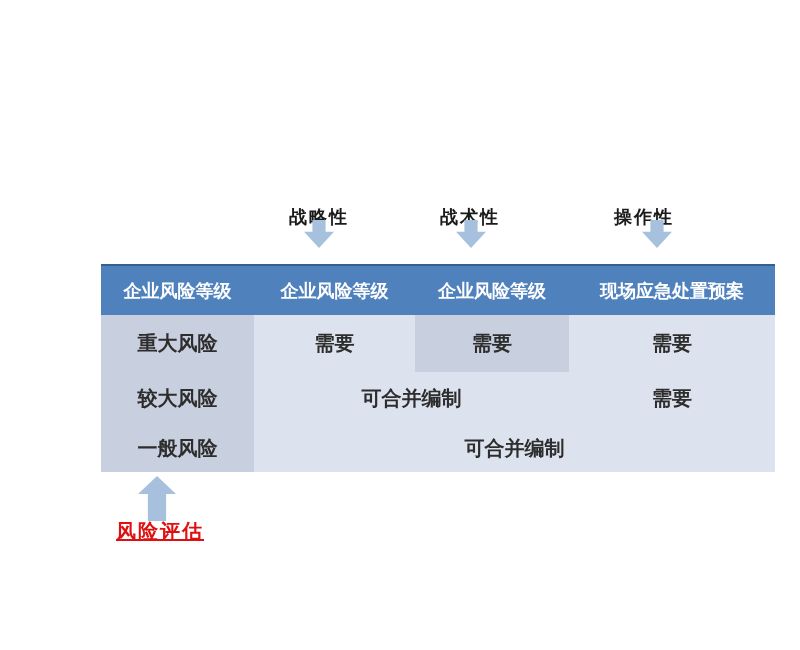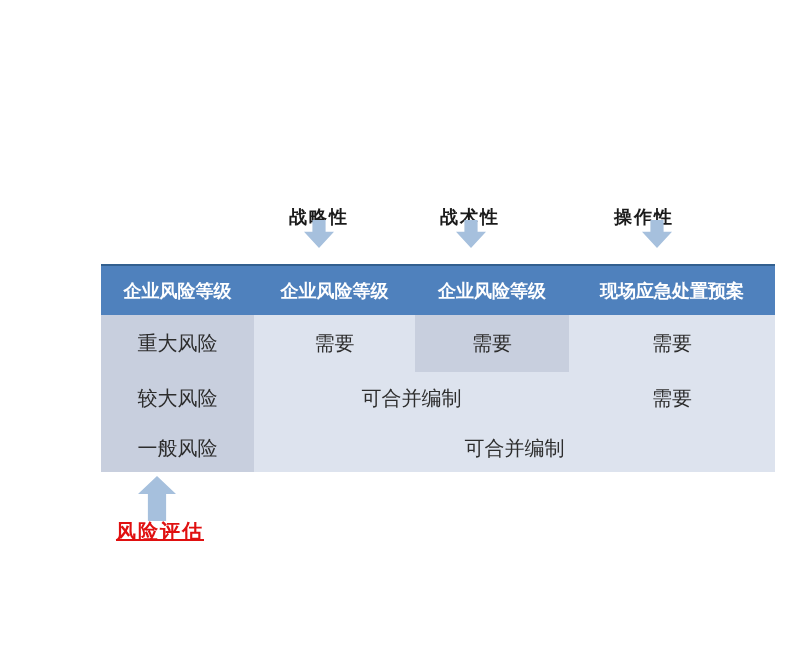--- a/index.html
+++ b/index.html
@@ -59,21 +59,21 @@
   }
   .cell.header {
     background: #4f81bd;
     border-top: 2px solid #33608f;
     color: #ffffff;
     font-size: 18px;
     font-weight: bold;
   }
   .cell.body {
     font-size: 20px;
-    font-weight: normal;
+    font-weight: bold;
     color: #2d2d2d;
   }
   .cell.dark  { background: #c8cfde; }
   .cell.light { background: #dde3ee; }
   .span2 { grid-column: span 2; }
   .span3 { grid-column: span 3; }
 
   
   .up-arrow {
     position: absolute;

